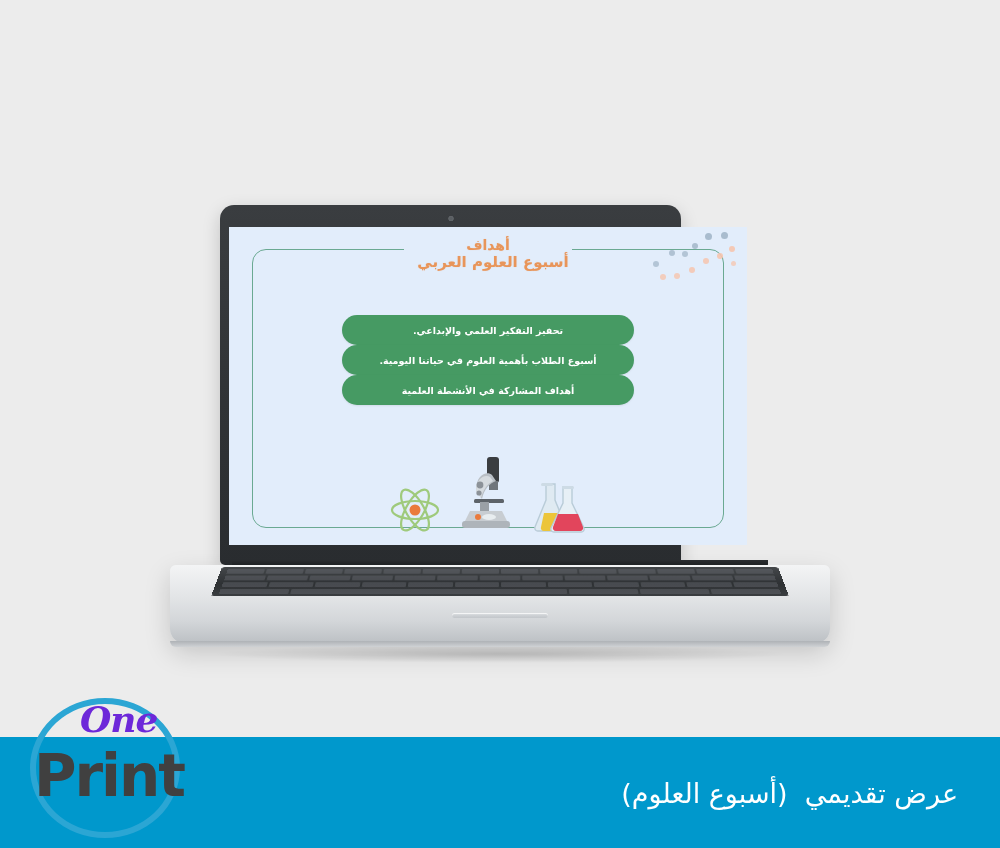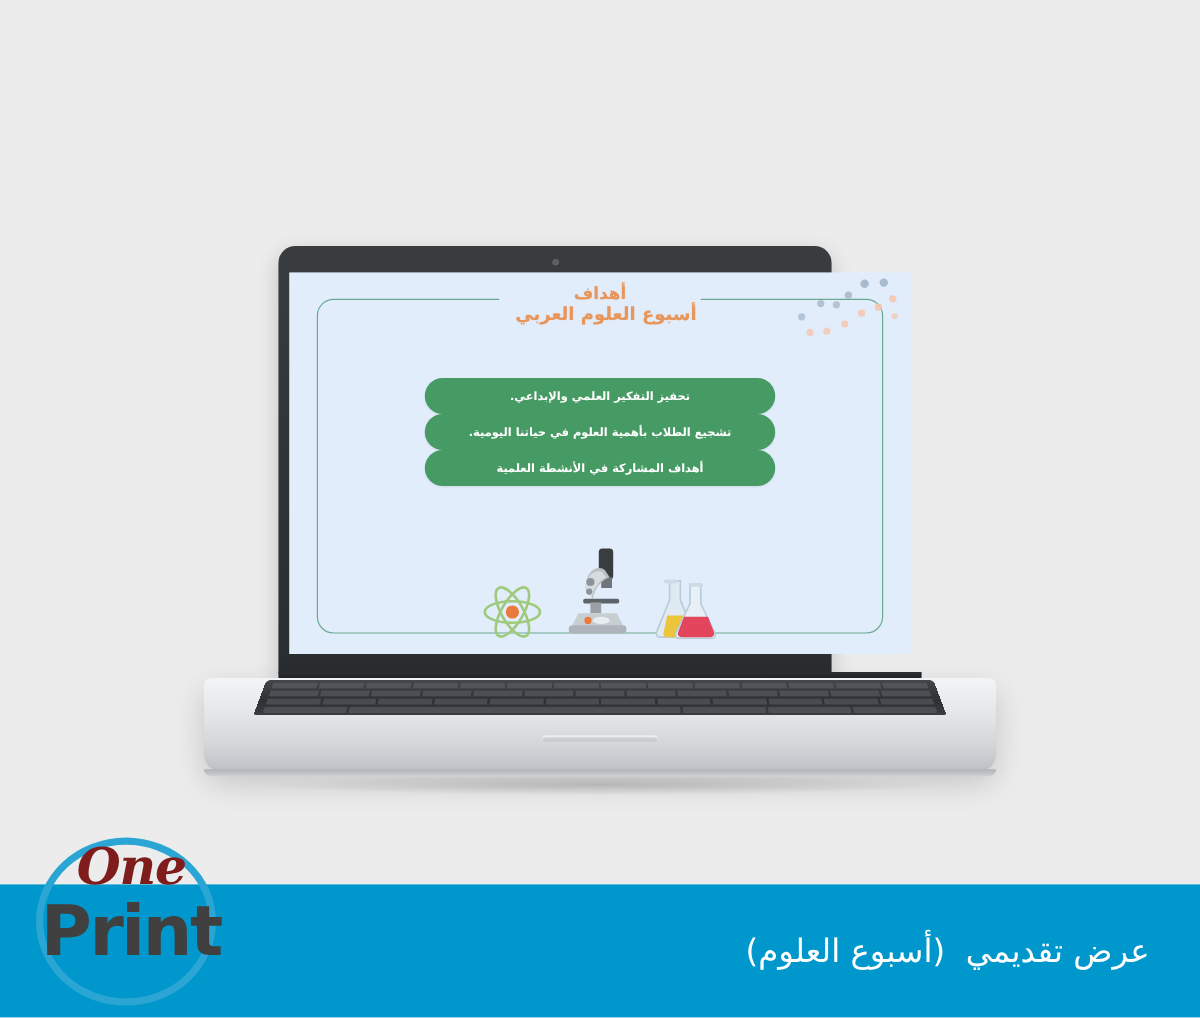--- a/index.html
+++ b/index.html
@@ -8,21 +8,21 @@
     font-family:"DejaVu Sans", sans-serif;
     background:#ececec;
     overflow:hidden;
   }
   #root { position:relative; width:1000px; height:848px; background:#ececec; }
 
   
   .laptop { position:absolute; left:0; top:0; width:1000px; height:700px; }
 
   .lid {
-    position:absolute; left:232px; top:205px;
+    position:absolute; left:220px; top:205px;
     width:461px; height:360px;
     background:linear-gradient(180deg,#3a3d40 0%,#303336 55%,#2a2d30 100%);
     border-radius:14px 14px 5px 5px;
     box-shadow:0 6px 18px rgba(0,0,0,.18);
   }
   .lid-inner {
     position:absolute; left:9px; top:22px;
     width:518px; height:318px;
     background:#e2edfb;
     overflow:hidden;
@@ -130,23 +130,23 @@
   }
 
   
   .logo{ position:absolute; left:18px; top:692px; width:172px; height:150px; }
   .logo-circle{
     position:absolute; left:12px; top:6px; width:150px; height:140px;
     border:6px solid #2ba6d4; border-radius:50%;
     background:transparent;
   }
   .logo-one{
-    position:absolute; left:46px; top:6px;
+    position:absolute; left:62px; top:6px;
     font-family:"DejaVu Serif", serif; font-style:italic; font-weight:bold;
-    font-size:42px; color:#7f1d1d; letter-spacing:-1px;
+    font-size:36px; color:#6d28d9; letter-spacing:-1px;
   }
   .logo-print{
     position:absolute; left:16px; top:50px;
     font-family:"DejaVu Sans", sans-serif; font-weight:bold;
     font-size:58px; color:#404040; letter-spacing:-2px;text-align:center;
   }
 </style>
 </head>
 <body>
 
@@ -181,21 +181,21 @@
             <div class="dot" style="left:100px;top:32px;width:5px;height:5px;background:#f6c4ae;opacity:.75;"></div>
           </div>
 
           <div class="title-block">
             <div class="title-1">أهداف</div>
             <div class="title-2">أسبوع العلوم العربي</div>
           </div>
 
           <div class="pills">
             <div class="pill">تحفيز التفكير العلمي والإبداعي.</div>
-            <div class="pill">تشجيع الطلاب بأهمية العلوم في حياتنا اليومية.</div>
+            <div class="pill">أسبوع الطلاب بأهمية العلوم في حياتنا اليومية.</div>
             <div class="pill">أهداف المشاركة في الأنشطة العلمية</div>
           </div>
 
           <div class="icons">
 
             <svg class="icon-atom" width="50" height="46" viewBox="0 0 50 46">
               <g fill="none" stroke="#9fca7c" stroke-width="2.2">
                 <ellipse cx="25" cy="23" rx="23" ry="9"></ellipse>
                 <ellipse cx="25" cy="23" rx="23" ry="9" transform="rotate(60 25 23)"></ellipse>
                 <ellipse cx="25" cy="23" rx="23" ry="9" transform="rotate(120 25 23)"></ellipse>

